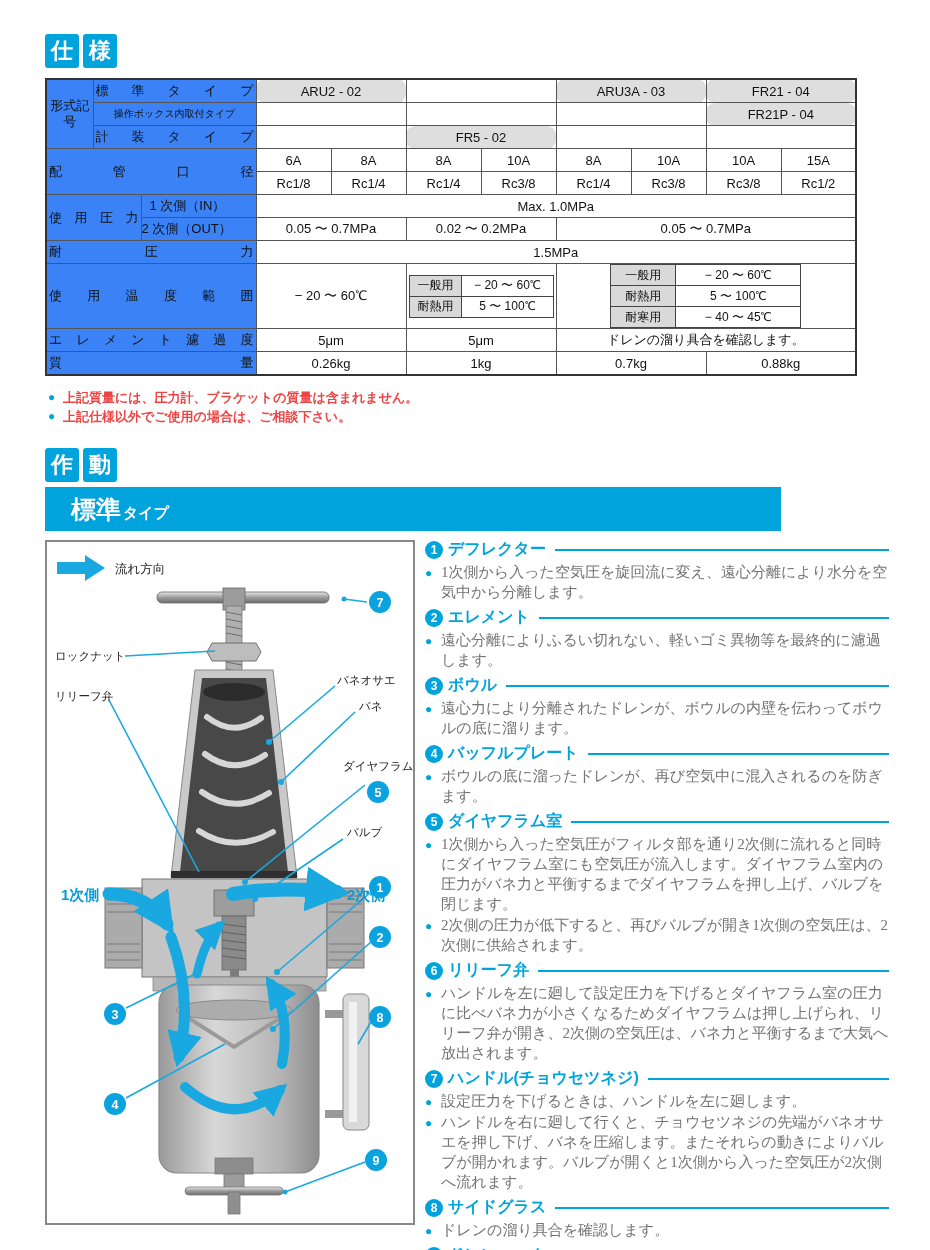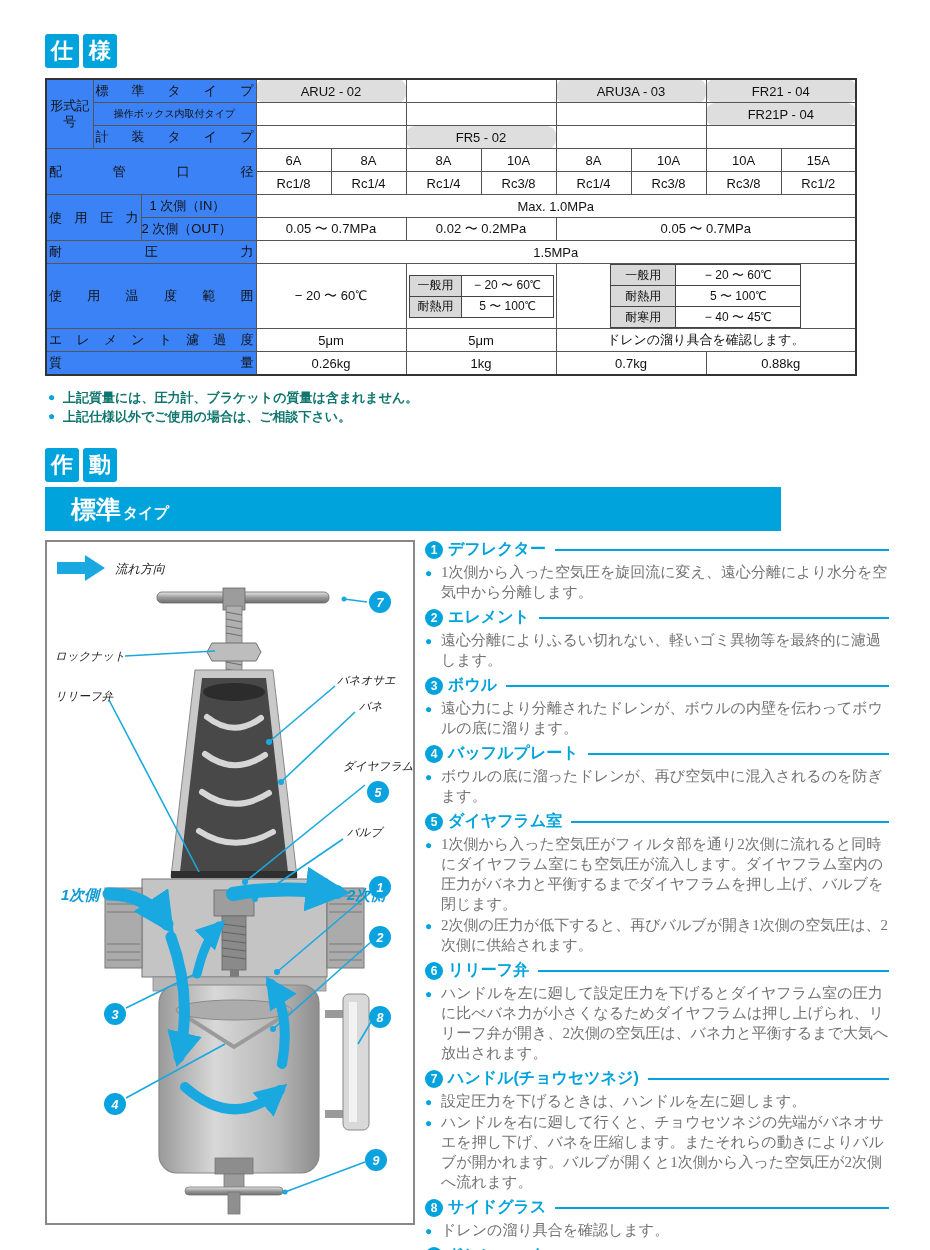--- a/index.html
+++ b/index.html
@@ -19,33 +19,33 @@
   td.lb{background:#3b82f6;}
   td.jus{text-align:justify;text-align-last:justify;padding:0 9px;}
   td.gray{background:#dedede;border-radius:9px;}
   td.temp-cell{height:78px;}
   table.mini{border-collapse:collapse;margin:0 auto;font:12px "Liberation Sans",sans-serif;}
   table.mini td{border:1px solid #444;height:20px;padding:0 6px;text-align:center;background:#fff;}
   table.mini td.mk{background:#d9d9d9;width:52px;}
   table.mini td.mv{width:112px;}
 
   
-  .notes{position:absolute;left:48px;top:388px;font:bold 13px/19px "Liberation Serif",serif;color:#0f766e;}
+  .notes{position:absolute;left:48px;top:388px;font:bold 13px/19px "Liberation Serif",serif;color:#ef4444;}
   .notes p{margin:0;position:relative;padding-left:15px;}
   .notes p::before{content:"●";position:absolute;left:0;top:0;color:#00a3dc;font-size:12px;}
 
   
   .banner{position:absolute;left:45px;top:487px;width:736px;height:44px;background:#00a3dc;
           color:#fff;display:flex;align-items:center;padding-left:26px;box-sizing:border-box;}
   .banner .big{font:bold 25px "Liberation Sans",sans-serif;}
   .banner .small{font:bold 15px "Liberation Sans",sans-serif;margin:8px 0 0 2px;}
 
   
   .diagram-box{position:absolute;left:45px;top:540px;width:370px;height:685px;
-               border:2px solid #888;box-sizing:border-box;background:#fff;font-style:italic;}
+               border:2px solid #888;box-sizing:border-box;background:#fff;}
   svg text{font-family:"Liberation Sans",sans-serif;}
 
   
   .items{position:absolute;left:425px;top:534px;width:464px;}
   .item-h{display:flex;align-items:center;gap:5px;color:#00a3dc;
           font:bold 16px "Liberation Sans",sans-serif;margin:5px 0 2px;}
   .item-h .ic{width:18px;height:18px;border-radius:50%;background:#00a3dc;color:#fff;
               font:bold 12px/18px "Liberation Sans",sans-serif;text-align:center;flex:none;}
   .item-h .hl{flex:1;height:2px;background:#00a3dc;margin-left:4px;}
   .item p{position:relative;margin:0 0 1px;padding-left:16px;

